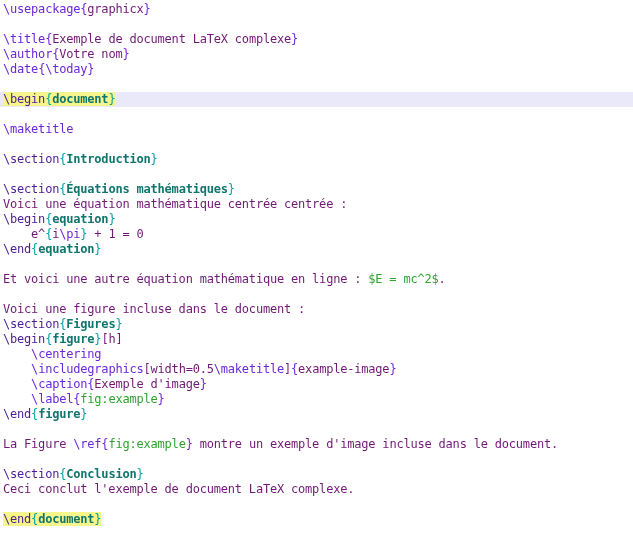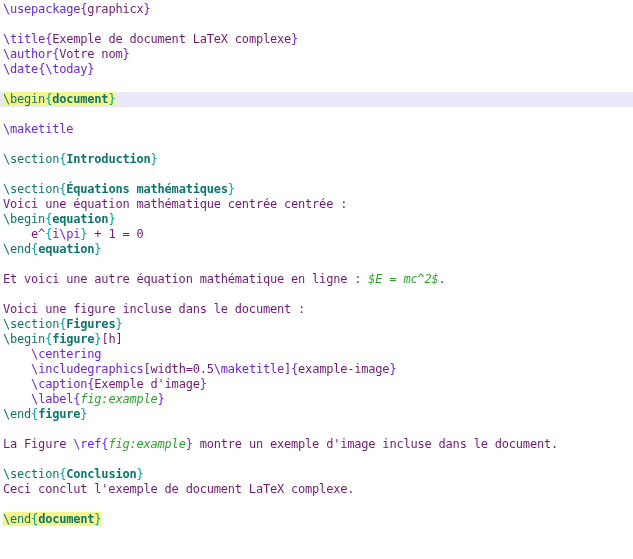--- a/index.html
+++ b/index.html
@@ -28,23 +28,23 @@
   .cursor-line {
     background: #e9e9f9;
     margin-left: -3px;
     padding-left: 3px;
   }
   .mark {
     background: #f5f58b;
   }
   .tok-black { color: #701a75; }
   .tok-red   { color: #6d28d9; }
-  .tok-blue  { color: #0f766e; }
+  .tok-blue  { color: #4c1d95; }
   .tok-teal  { color: #00a0a0; }
-  .tok-green { color: #2fa32f; font-style: italic; }
+  .tok-green { color: #2fa32f; }
   .tok-bold  { color: #0f766e; font-weight: bold; }
 </style>
 </head>
 <body>
 
 <div class="editor">
     <div class="line"><span class="tok-red">\usepackage</span><span class="tok-red">{</span><span class="tok-black">graphicx</span><span class="tok-red">}</span></div>
     <div class="line"></div>
     <div class="line"><span class="tok-red">\title</span><span class="tok-red">{</span><span class="tok-black">Exemple de document LaTeX complexe</span><span class="tok-red">}</span></div>
     <div class="line"><span class="tok-red">\author</span><span class="tok-red">{</span><span class="tok-black">Votre nom</span><span class="tok-red">}</span></div>

